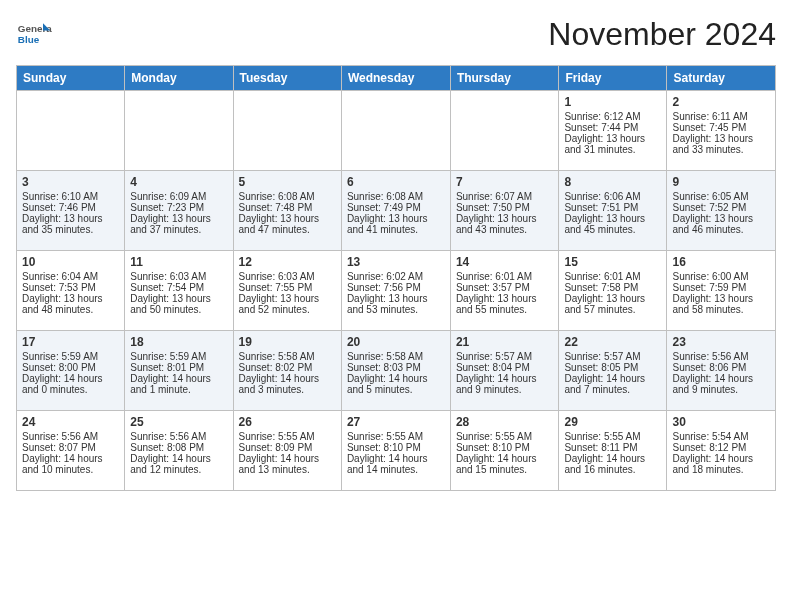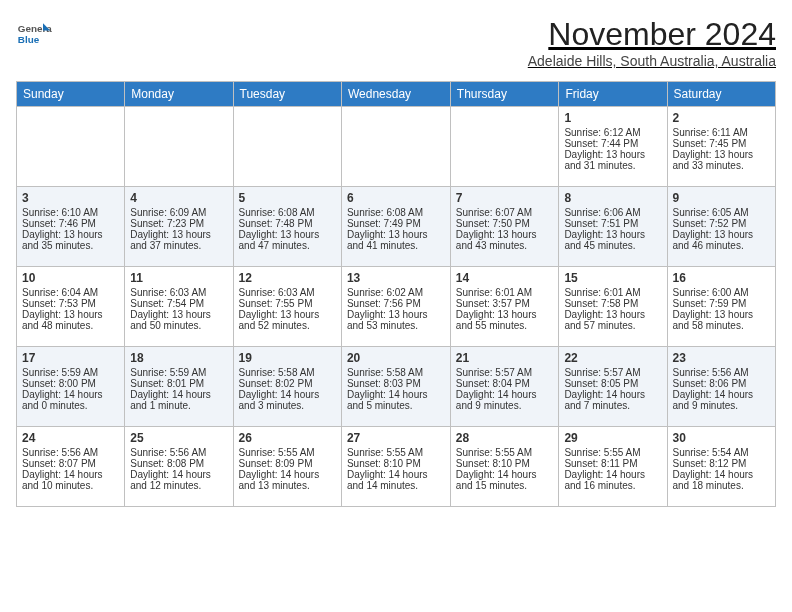--- a/index.html
+++ b/index.html
@@ -19,41 +19,40 @@
     .logo {
       display: flex;
       align-items: center;
       gap: 4px;
     }
     .logo-icon {
       width: 36px;
       height: 36px;
     }
     .title-block {
-      text-align: right;
-      text-decoration: underline;
+      text-align: left;
     }
     .month-title {
       font-size: 32px;
       font-weight: normal;
       color: #222;
     }
     .subtitle {
       font-size: 14px;
       color: #444;
     }
     .calendar {
       width: 100%;
       border-collapse: collapse;
     }
     .calendar th {
       background-color: #2e7bc4;
       color: #fff;
       font-size: 12px;
-      font-weight: normal;
+      font-weight: bold;
       padding: 5px 6px;
       text-align: left;
       border: 1px solid #c0c0c0;
     }
     .calendar td {
       vertical-align: top;
       border: 1px solid #c0c0c0;
       padding: 4px 5px;
       font-size: 10px;
       color: #333;
@@ -81,21 +80,20 @@
 <div class="header">
   <div class="logo">
     <svg class="logo-icon" viewBox="0 0 40 40">
       <text x="2" y="18" font-size="11" fill="#555" font-weight="bold">General</text>
       <text x="2" y="30" font-size="11" fill="#1a6fb5" font-weight="bold">Blue</text>
       <polygon points="30,8 38,16 30,16" fill="#1a6fb5"></polygon>
     </svg>
   </div>
   <div class="title-block">
     <div class="month-title">November 2024</div>
-    <div class="subtitle">Adelaide Hills, South Australia, Australia</div>
   </div>
 </div>
 
 <table class="calendar">
   <thead>
     <tr>
     <th>Sunday</th>
         <th>Monday</th>
         <th>Tuesday</th>
         <th>Wednesday</th>

